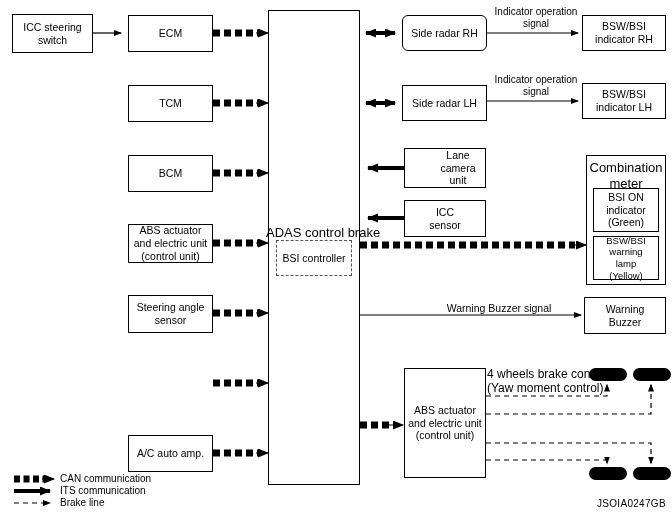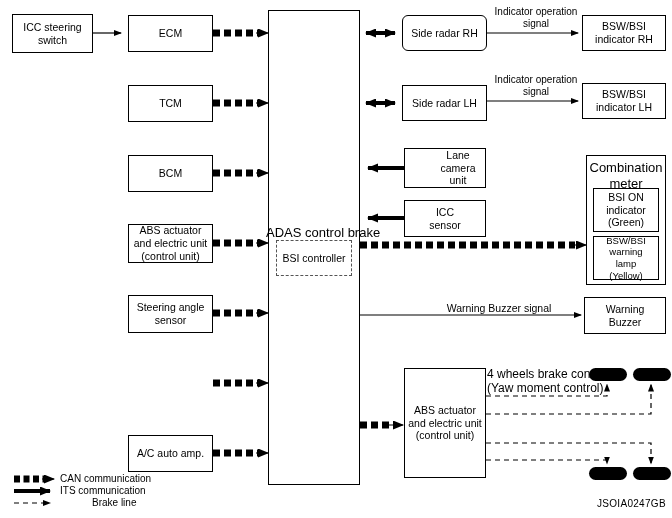--- a/index.html
+++ b/index.html
@@ -238,17 +238,17 @@
   <div class="lbl" style="left: 484px; top: 74px; width: 104px; font-size: 10px; white-space: pre-line;">Indicator operation
 signal</div>
 
   <div class="lbl" style="left:424px;top:302px;width:150px;font-size:10.5px;">Warning Buzzer signal</div>
 
   <div class="lbl left" style="left: 487px; top: 367px; width: 130px; font-size: 12px; white-space: pre-line;">4 wheels brake control
 (Yaw moment control)</div>
 
   <div class="legend-text" style="left:60px;top:473px;">CAN communication</div>
   <div class="legend-text" style="left:60px;top:485px;">ITS communication</div>
-  <div class="legend-text" style="left:60px;top:497px;margin-left:32px;">Brake line</div>
+  <div class="legend-text" style="left:60px;top:497px;">Brake line</div>
 
   <div class="figid" style="left:597px;top:498px;">JSOIA0247GB</div>
 
 </div>
 
 </body></html>

